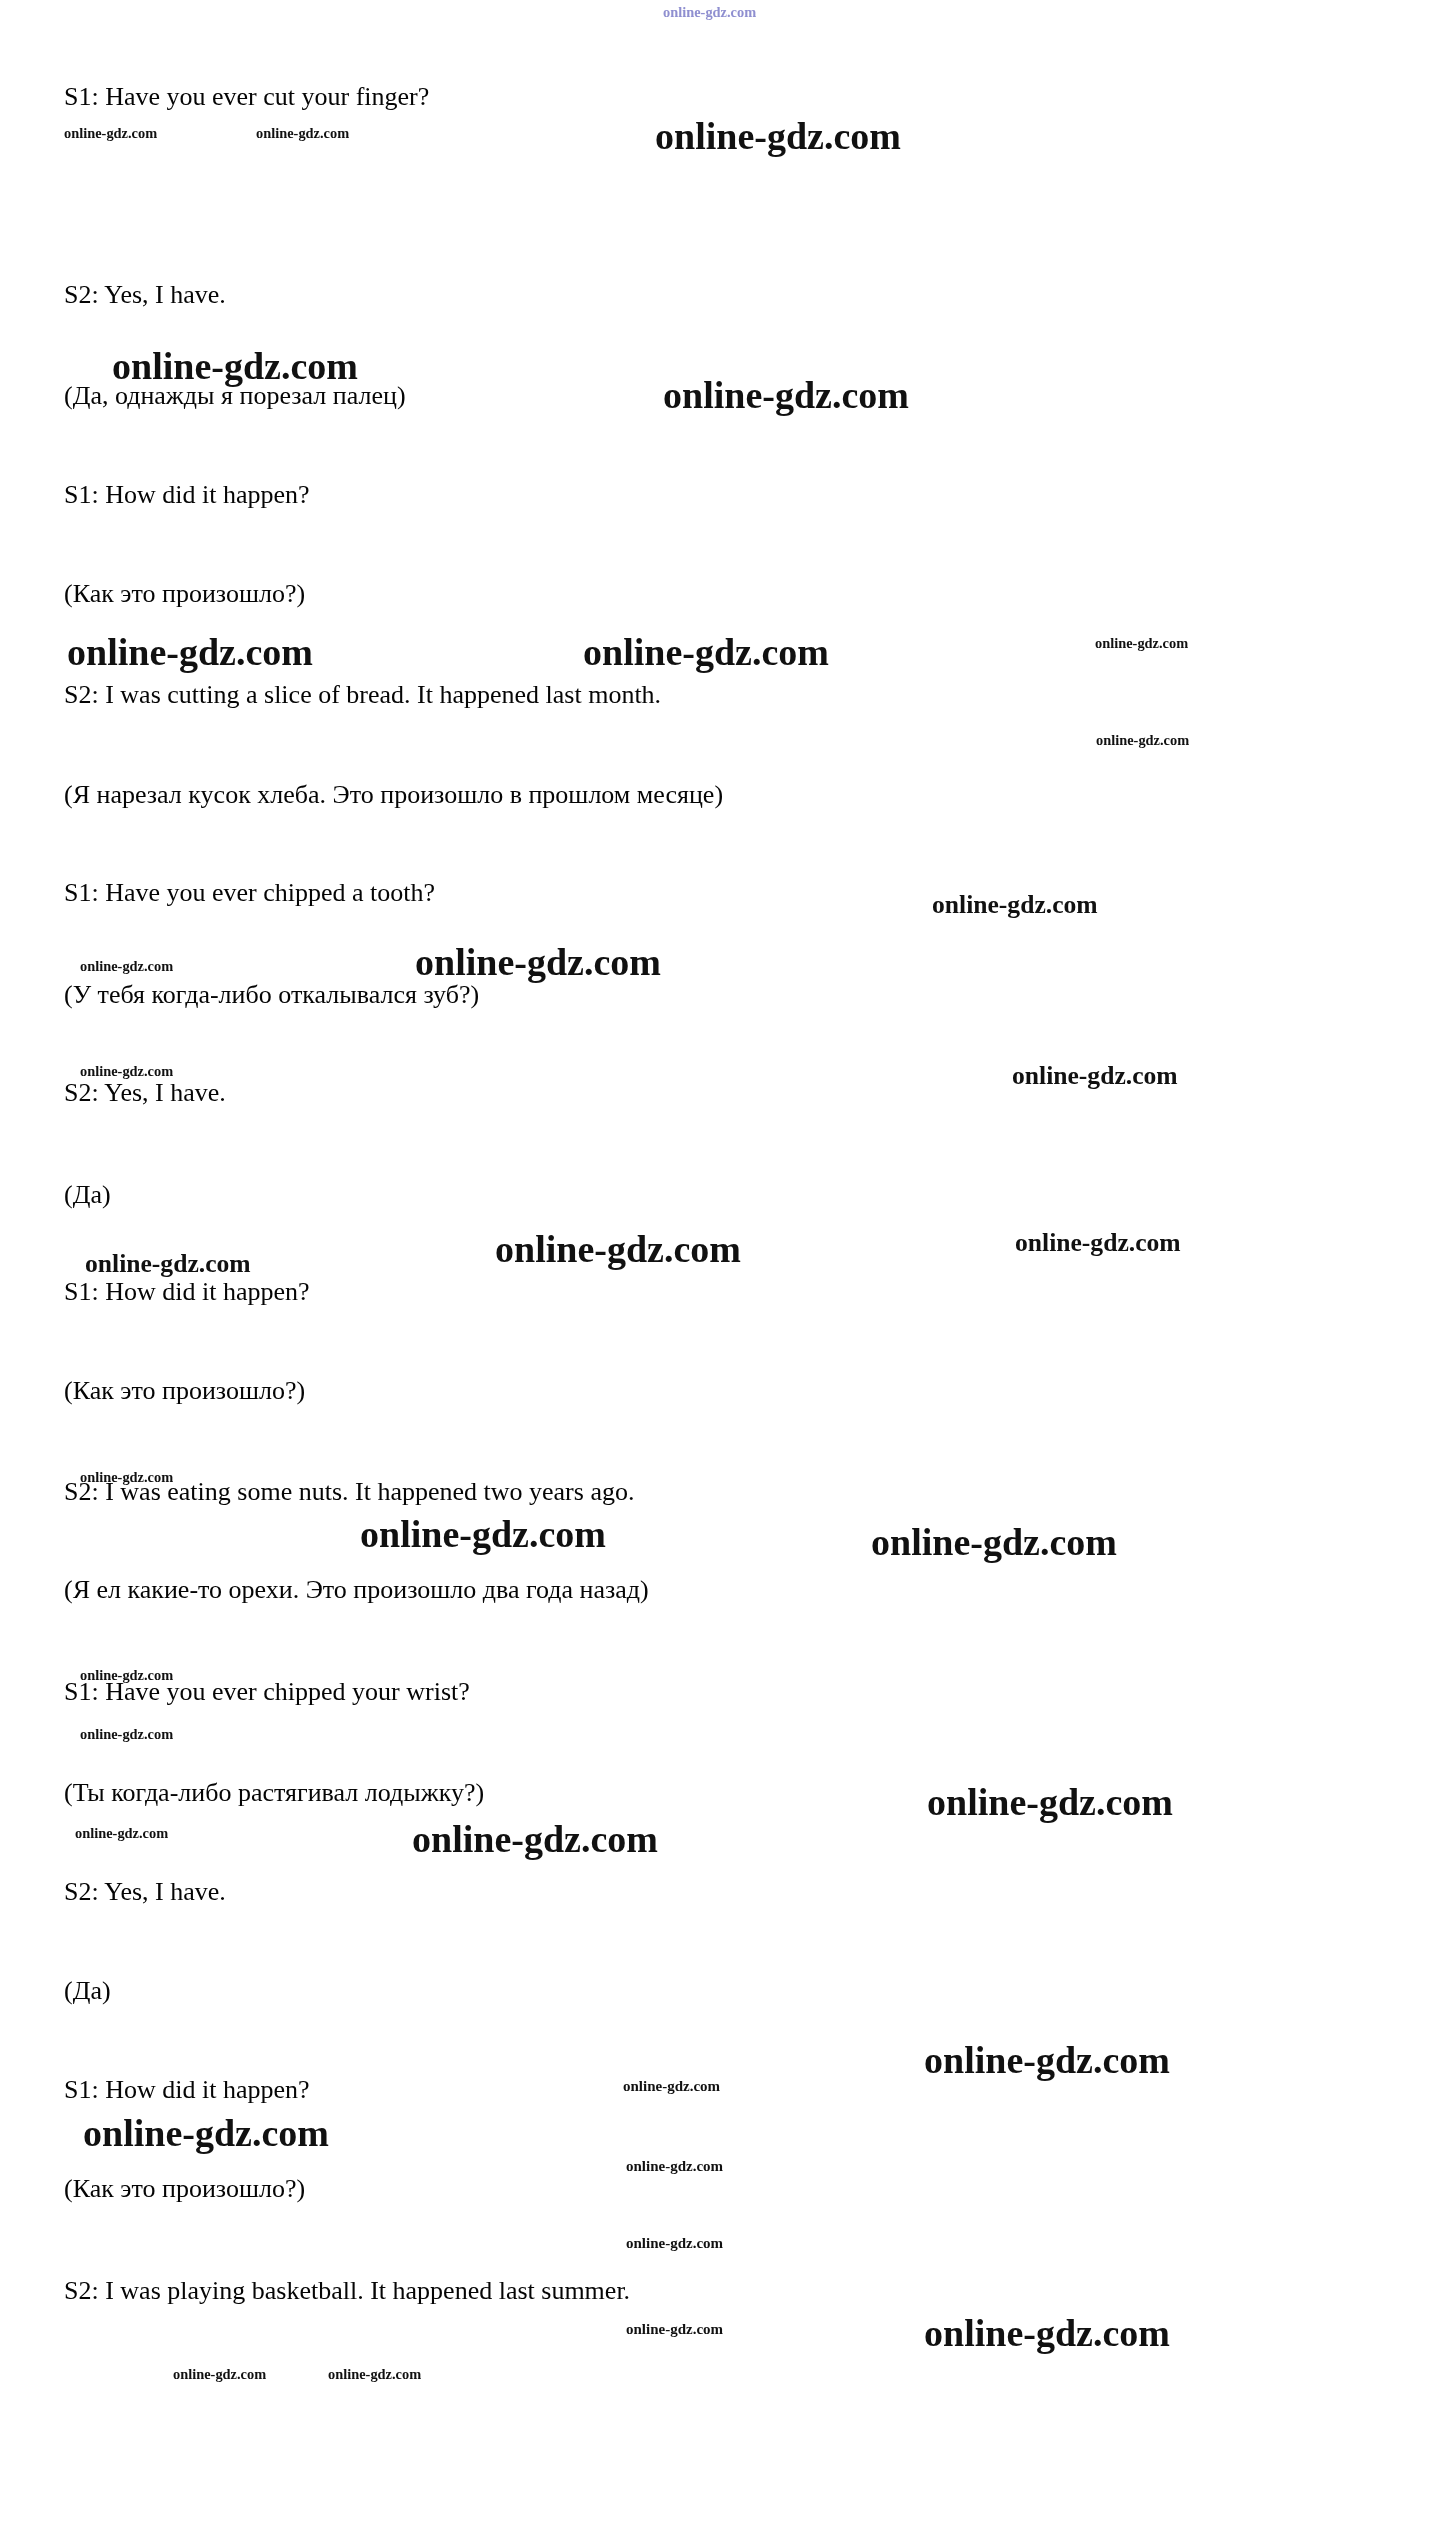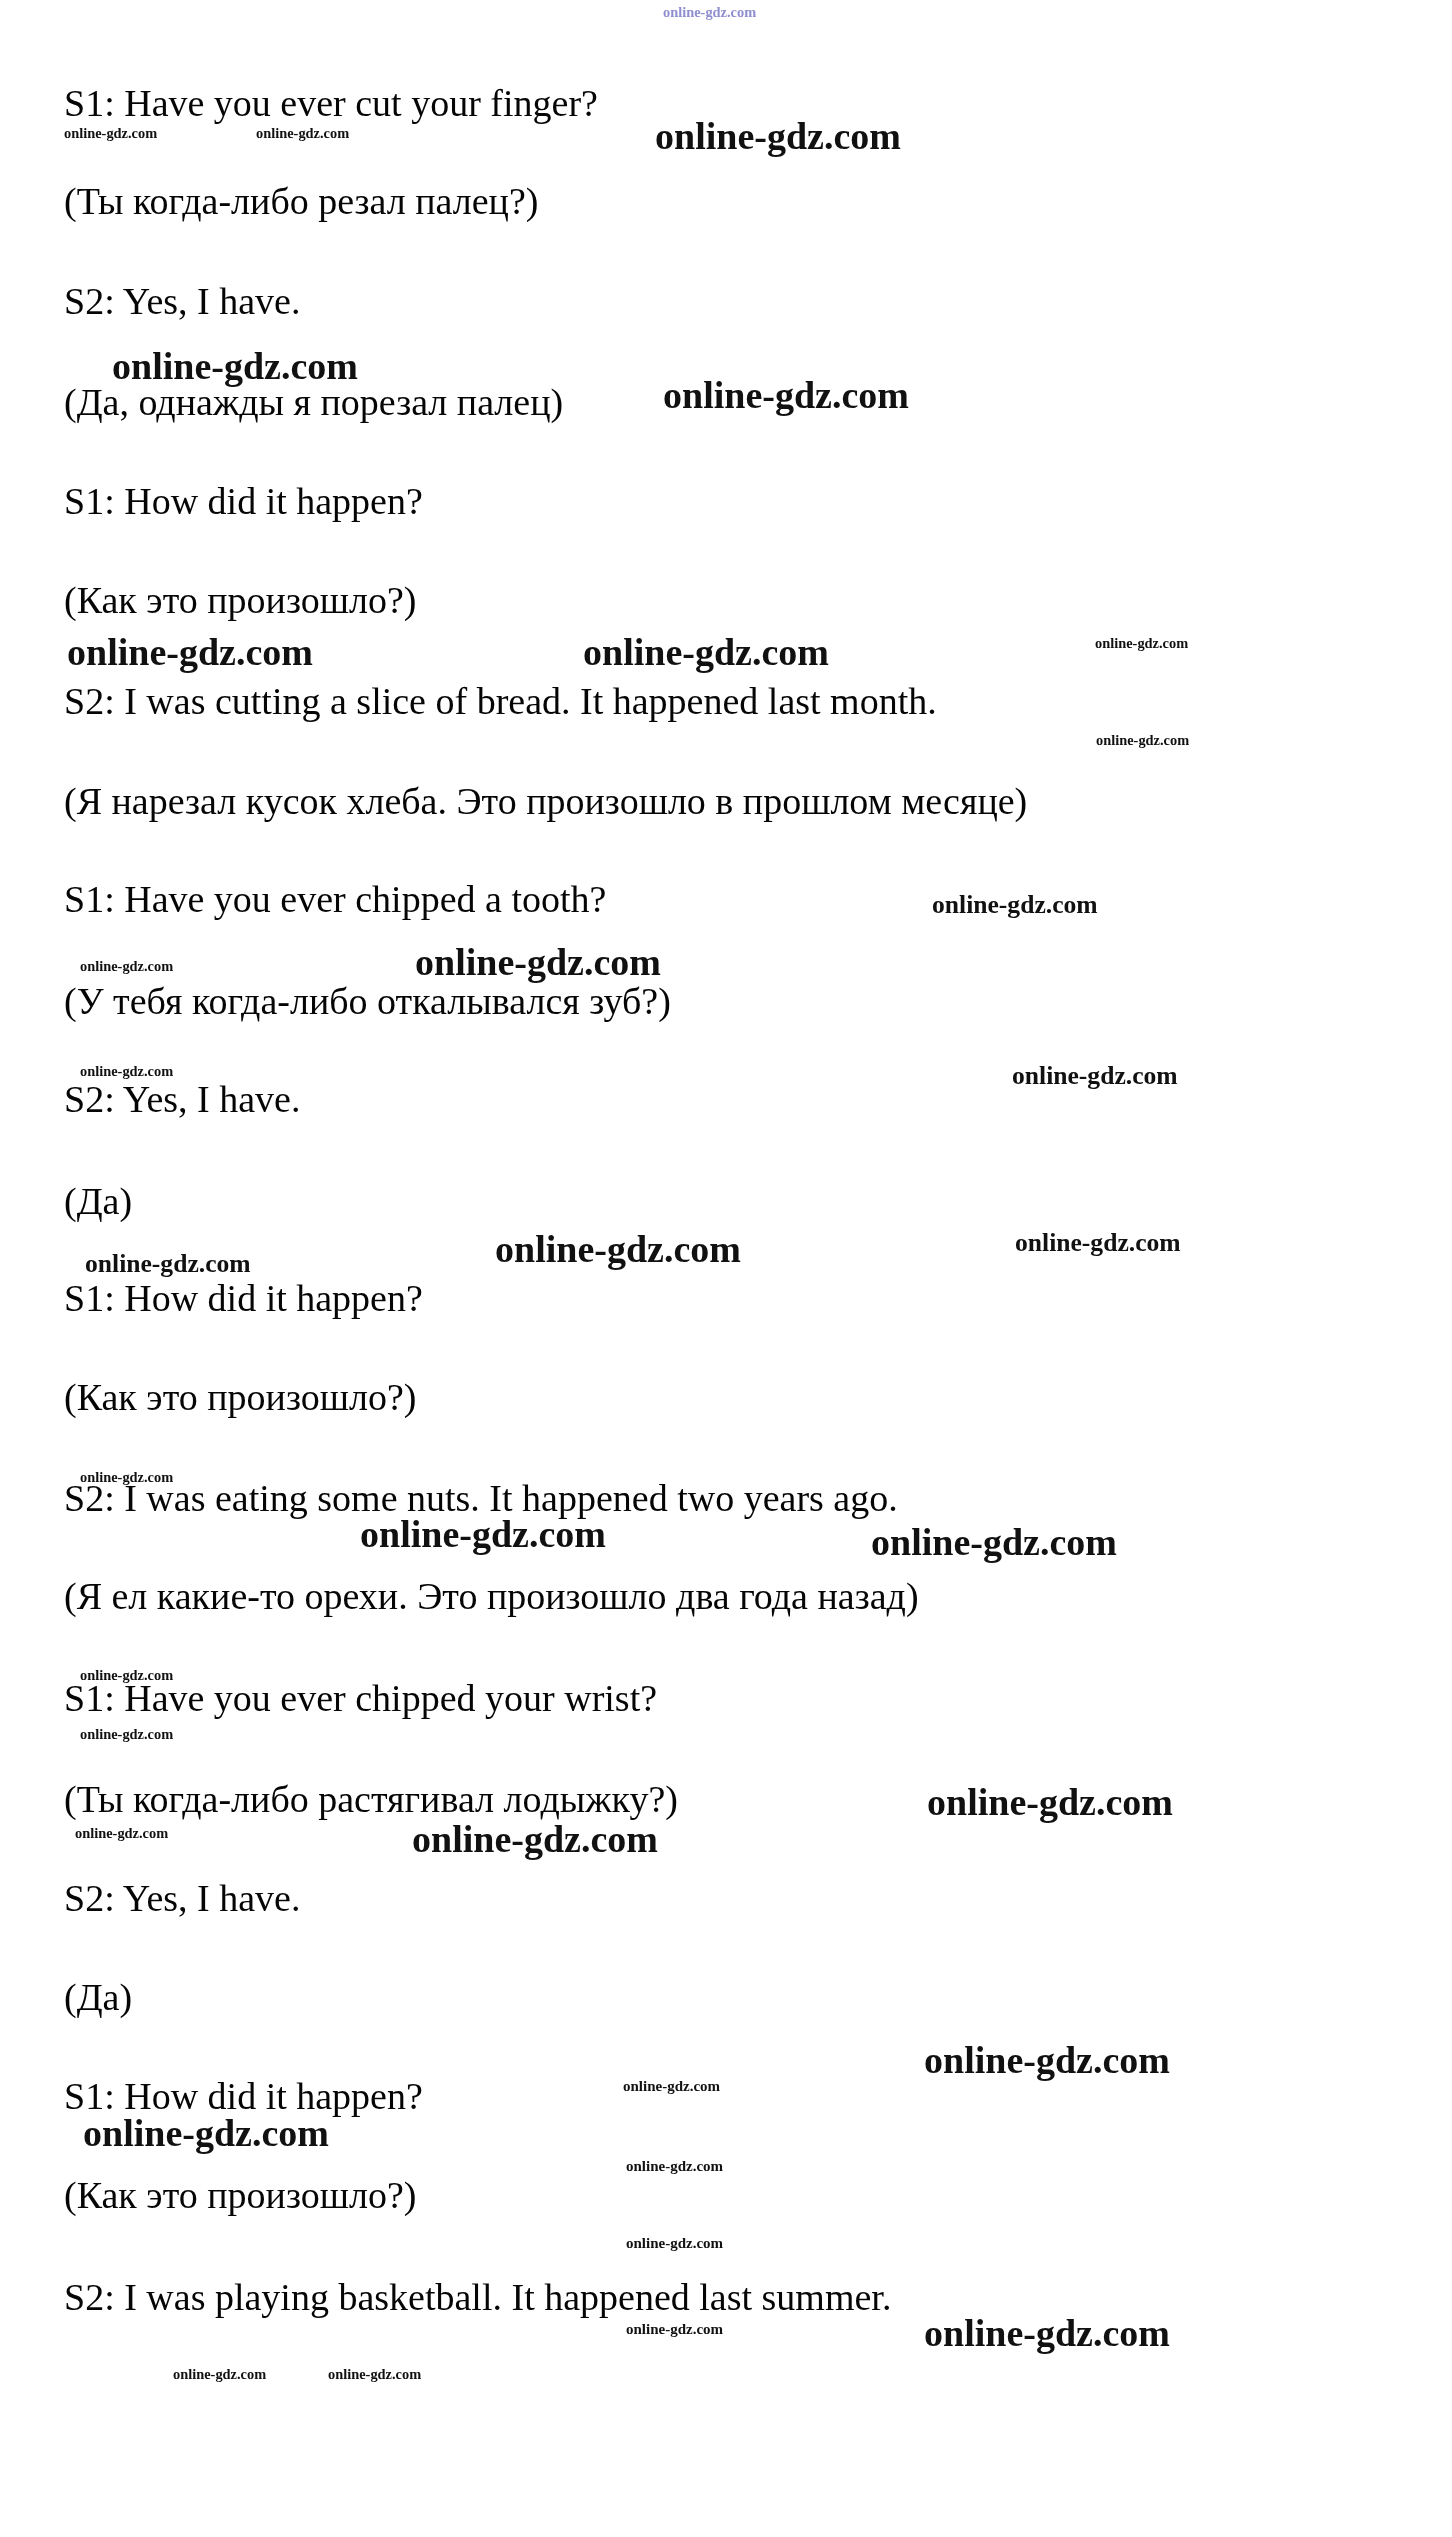--- a/index.html
+++ b/index.html
@@ -12,21 +12,21 @@
     width: 1453px;
     height: 2538px;
     background: #ffffff;
     overflow: hidden;
     font-family: "Liberation Serif", serif;
   }
   .line {
     position: absolute;
     left: 64px;
     font-family: "Liberation Serif", serif;
-    font-size: 38px;
+    font-size: 26px;
     line-height: 1.1;
     color: #050505;
     white-space: nowrap;
   }
   .wm {
     position: absolute;
     font-family: Liberation Serif, serif;
     font-weight: 700;
     color: #111111;
     white-space: nowrap;
@@ -42,21 +42,20 @@
     color: #8f8fd0;
     filter: blur(0.6px);
   }
 </style>
 </head>
 <body>
 
 <div class="page">
 
   <div class="line" style="top:83px">S1: Have you ever cut your finger?</div>
-  <div class="line" style="top:181px">(Ты когда-либо резал палец?)</div>
   <div class="line" style="top:281px">S2: Yes, I have.</div>
   <div class="line" style="top:382px">(Да, однажды я порезал палец)</div>
   <div class="line" style="top:481px">S1: How did it happen?</div>
   <div class="line" style="top:580px">(Как это произошло?)</div>
   <div class="line" style="top:681px">S2: I was cutting a slice of bread. It happened last month.</div>
   <div class="line" style="top:781px">(Я нарезал кусок хлеба. Это произошло в прошлом месяце)</div>
   <div class="line" style="top:879px">S1: Have you ever chipped a tooth?</div>
   <div class="line" style="top:981px">(У тебя когда-либо откалывался зуб?)</div>
   <div class="line" style="top:1079px">S2: Yes, I have.</div>
   <div class="line" style="top:1181px">(Да)</div>

